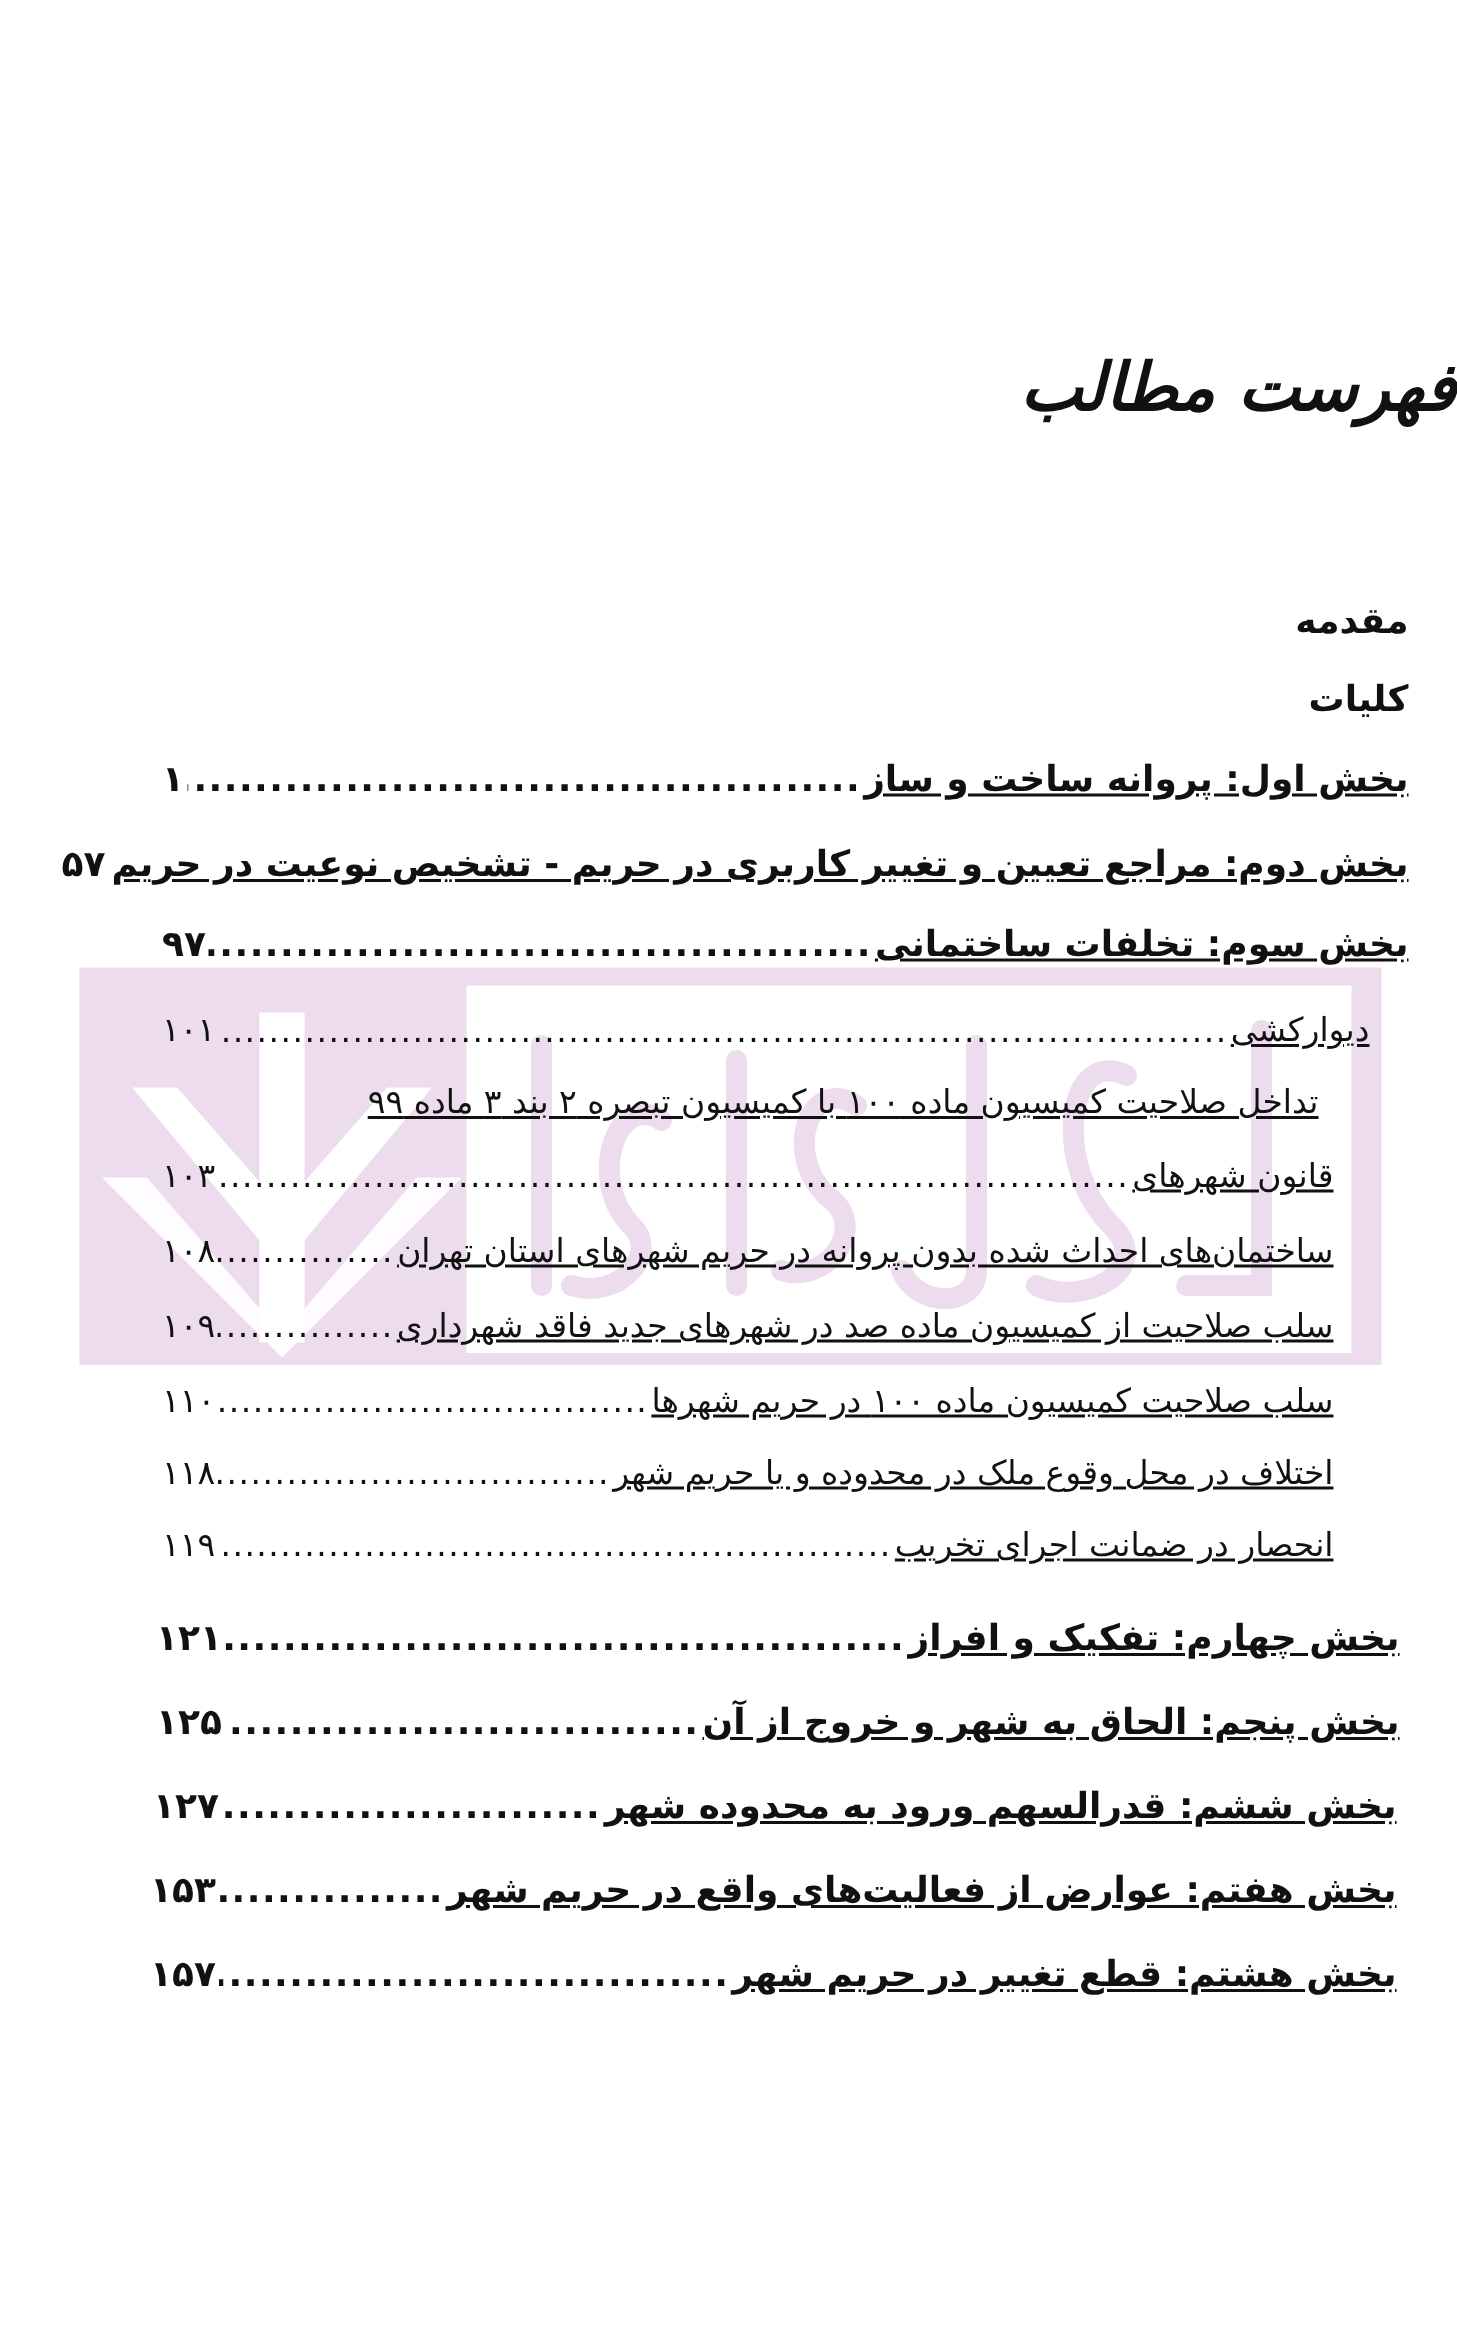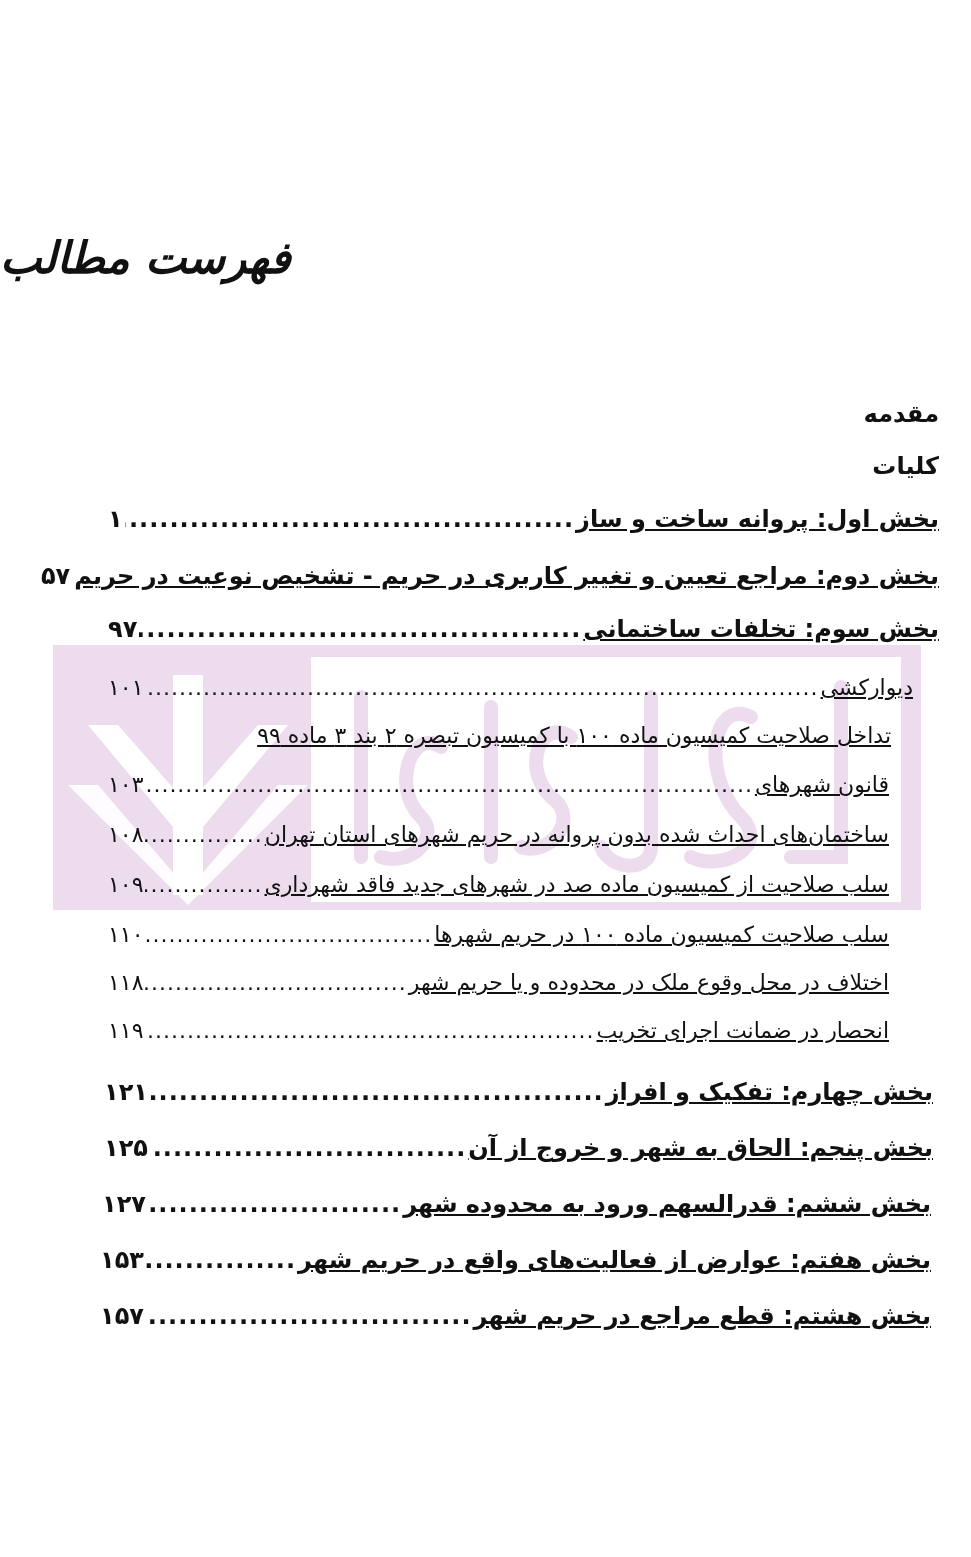--- a/index.html
+++ b/index.html
@@ -10,21 +10,21 @@
   .watermark {
     position: absolute; left: 53px; top: 645px; width: 868px; height: 265px;
     background: #eddcee; z-index: 0;
   }
   .wm-inner {
     position: absolute; left: 258px; top: 12px; width: 590px; height: 245px; background: #ffffff;
   }
   .wm-logo { position: absolute; left: 15px; top: 20px; width: 240px; height: 240px; }
   .wm-letters { position: absolute; left: 275px; top: 20px; width: 580px; height: 240px; }
   .title {
-    position: absolute; top: 232px; left: 0; width: 971px; text-align: left;
+    position: absolute; top: 232px; left: 0; width: 971px; text-align: right;
     font-family: "DejaVu Serif", serif; font-style: italic; font-weight: bold; font-size: 44px;
     direction: rtl; z-index: 2;
   }
   .toc { position: absolute; left: 0; top: 0; width: 971px; z-index: 2; }
   .row {
     position: absolute; direction: rtl; display: flex; align-items: baseline;
     white-space: nowrap;
   }
   .row .label { flex: 0 0 auto; text-decoration: underline; }
   .row .dots {
@@ -82,21 +82,21 @@
     <span class="label">بخش سوم: تخلفات ساختمانی</span>
     <span class="dots"></span>
     <span class="page">۹۷</span>
   </div>
 
   <div class="row plain" style="top:675px; right:58px; left:108px;">
     <span class="label">دیوارکشی</span>
     <span class="dots"></span>
     <span class="page">۱۰۱</span>
   </div>
-  <div class="row plain" style="top:723px; right:80px; left:108px;text-align:right;">
+  <div class="row plain" style="top:723px; right:92px; left:108px;text-align:right;">
     <span class="label" style="flex:1 1 auto;">تداخل صلاحیت کمیسیون ماده ۱۰۰ با کمیسیون تبصره ۲ بند ۳ ماده ۹۹</span>
   </div>
   <div class="row plain" style="top:772px; right:82px; left:108px;">
     <span class="label">قانون شهرهای</span>
     <span class="dots"></span>
     <span class="page">۱۰۳</span>
   </div>
   <div class="row plain" style="top:822px; right:82px; left:108px;">
     <span class="label">ساختمان‌های احداث شده بدون پروانه در حریم شهرهای استان تهران</span>
     <span class="dots"></span>
@@ -137,17 +137,17 @@
     <span class="label">بخش ششم: قدرالسهم ورود به محدوده شهر</span>
     <span class="dots"></span>
     <span class="page">۱۲۷</span>
   </div>
   <div class="row bold" style="top:1246px; right:40px; left:100px;">
     <span class="label">بخش هفتم: عوارض از فعالیت‌های واقع در حریم شهر</span>
     <span class="dots"></span>
     <span class="page">۱۵۳</span>
   </div>
   <div class="row bold" style="top:1302px; right:40px; left:100px;">
-    <span class="label">بخش هشتم: قطع مراجع در حریم شهر</span>
+    <span class="label">بخش هشتم: قطع تغییر در حریم شهر</span>
     <span class="dots"></span>
     <span class="page">۱۵۷</span>
   </div>
 </div>
 
 </body></html>

